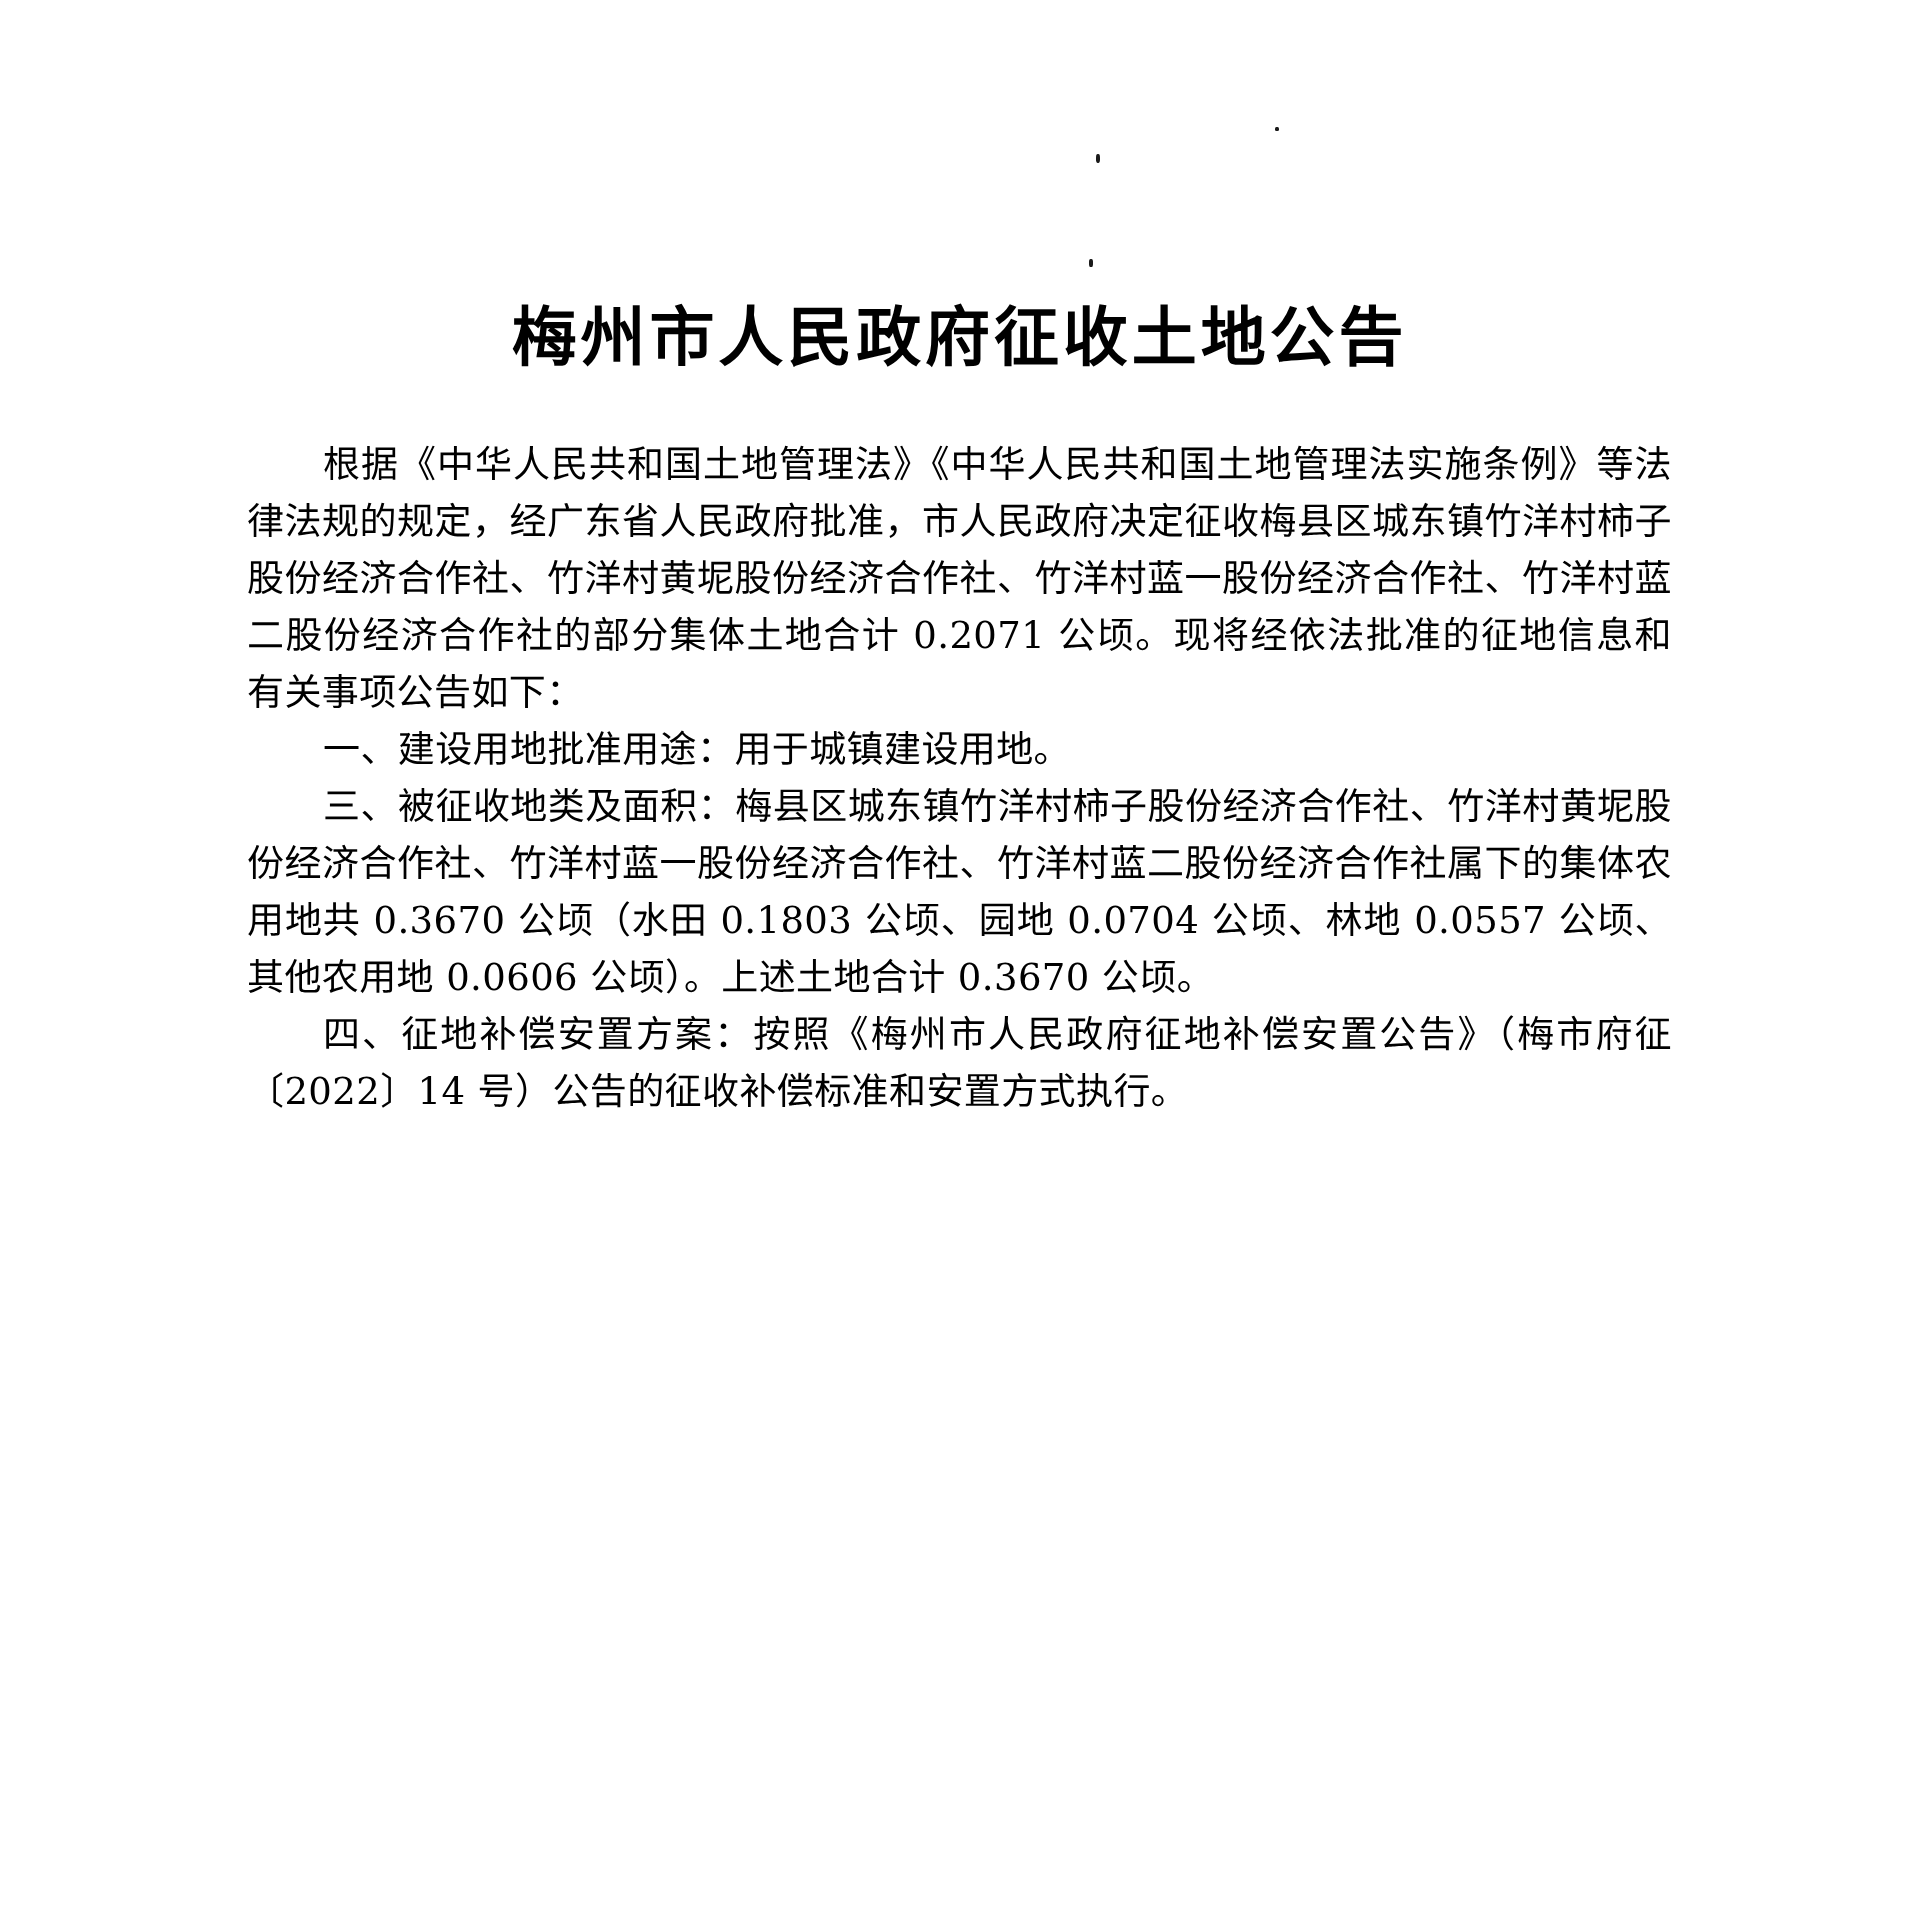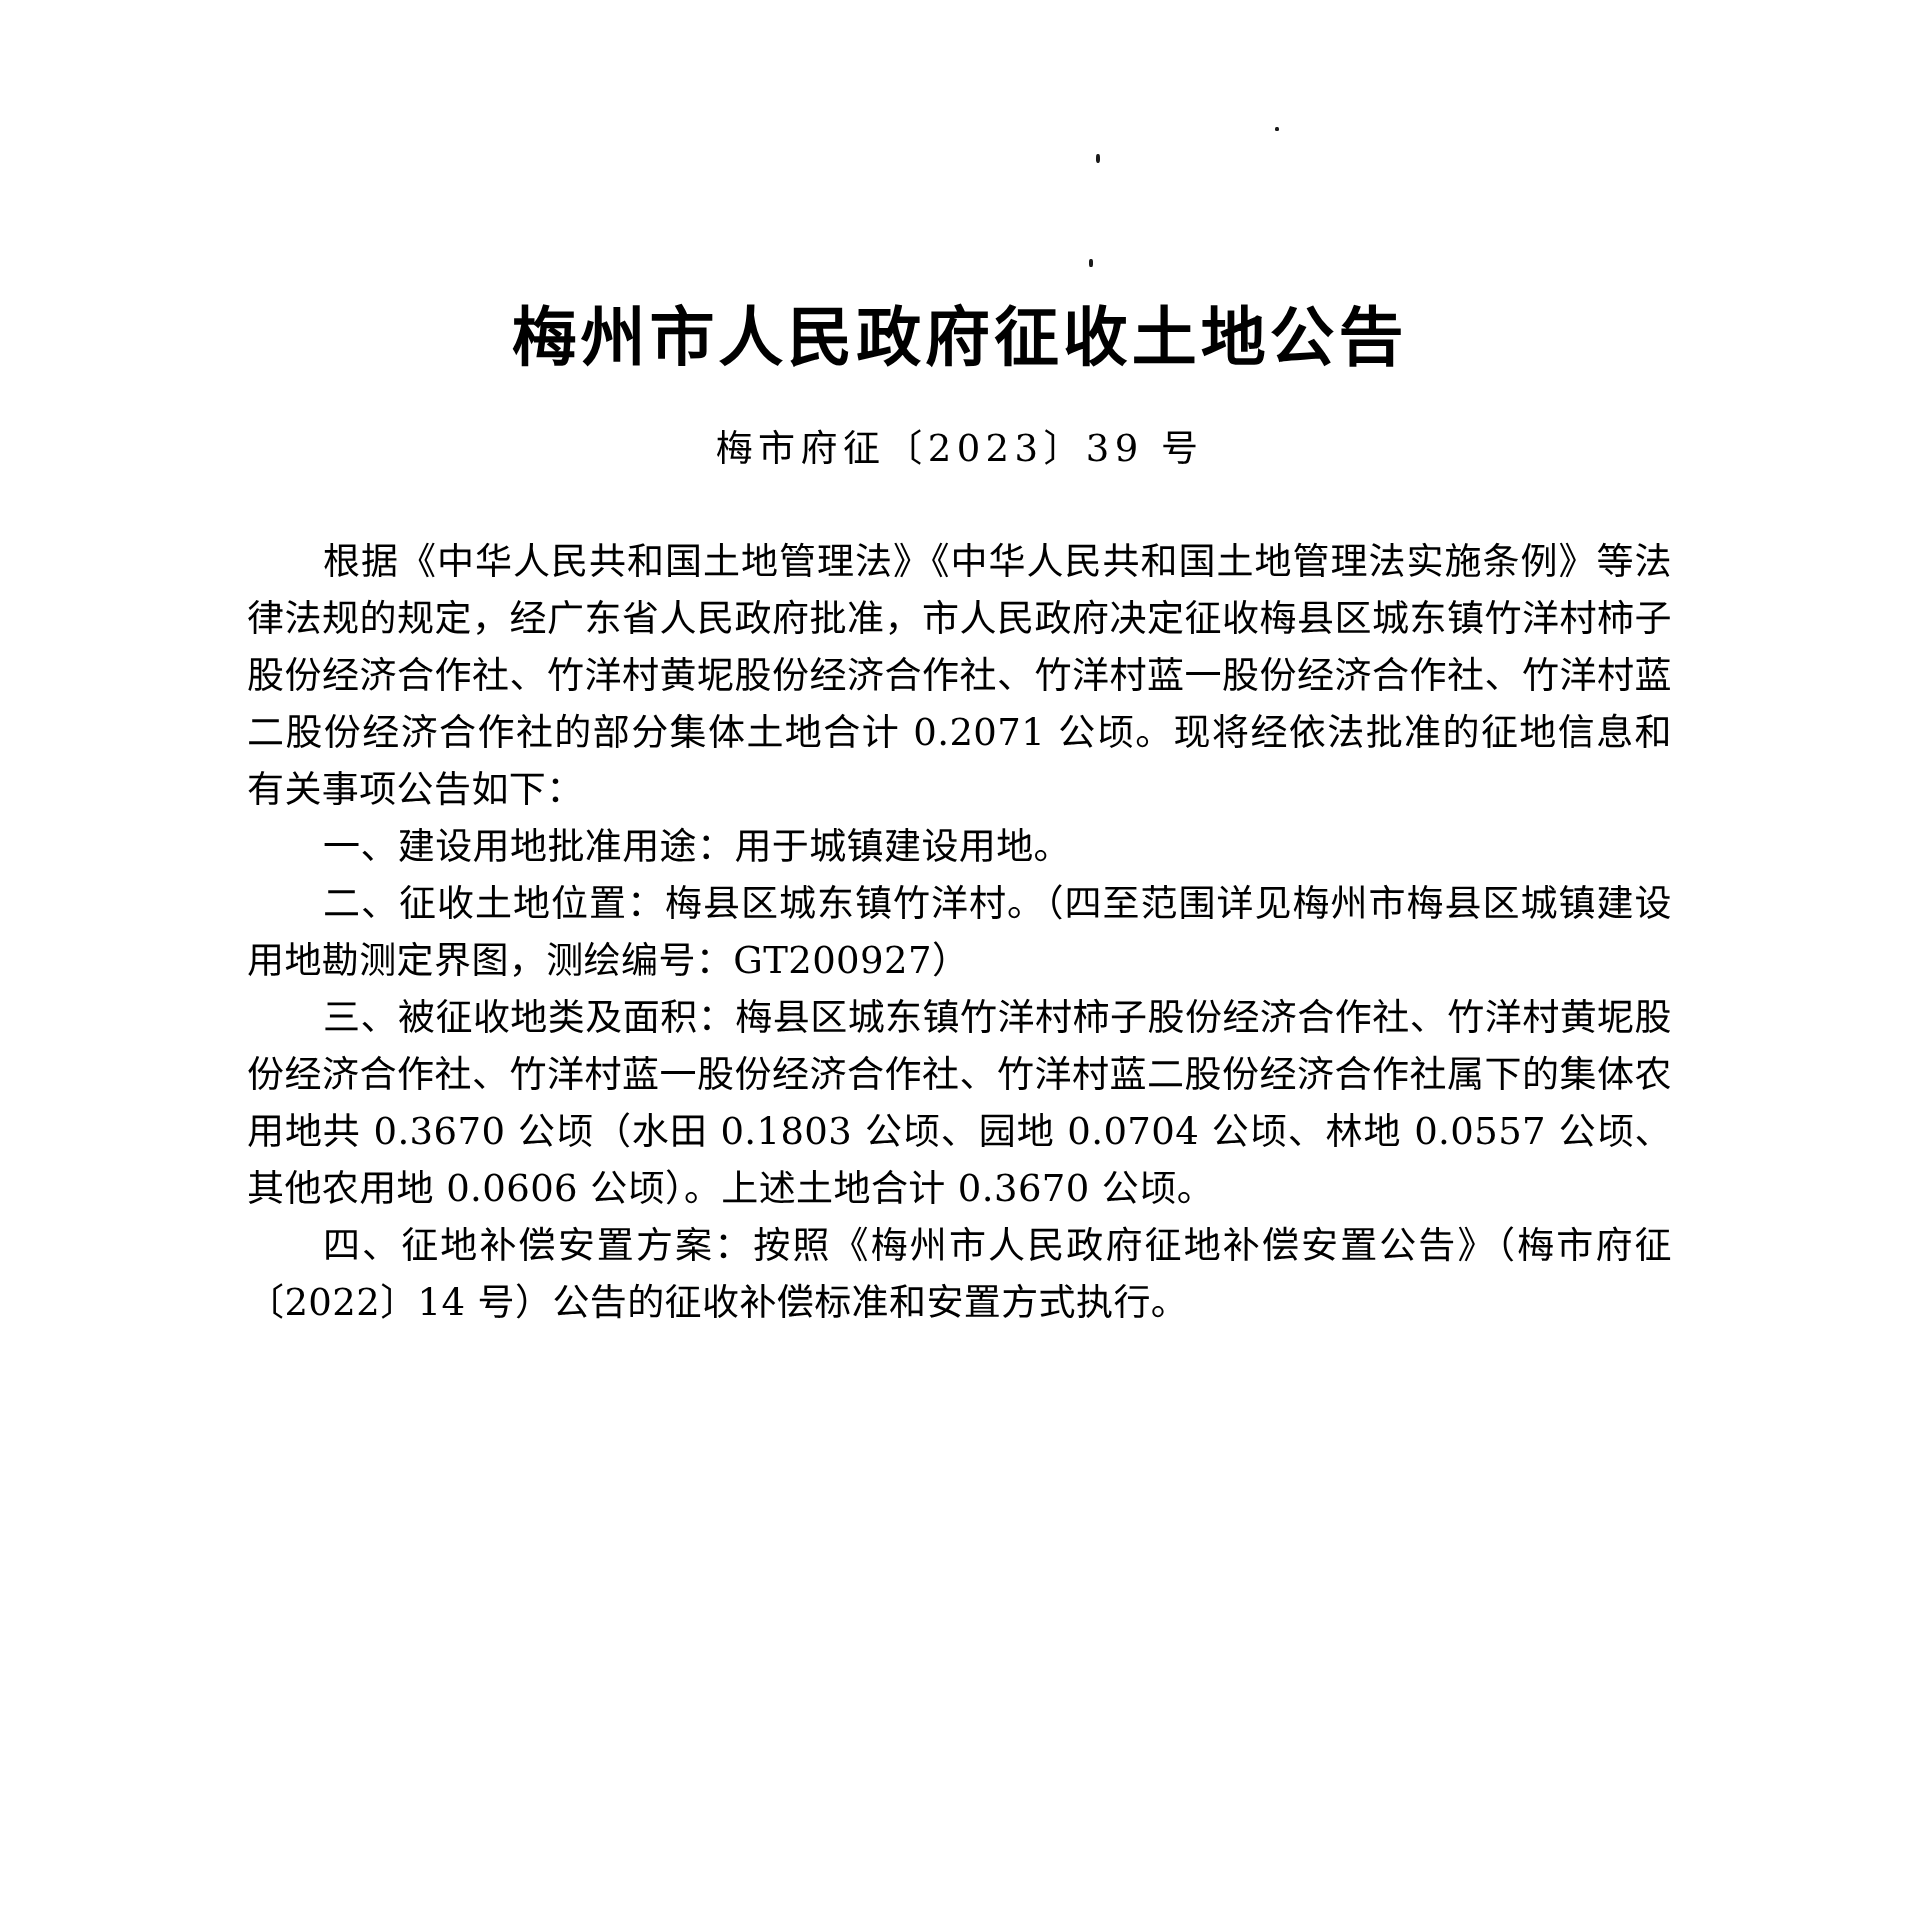--- a/index.html
+++ b/index.html
@@ -85,26 +85,24 @@
 <div class="page">
 
   <span class="speckle s1"></span>
   <span class="speckle s2"></span>
   <span class="speckle s3"></span>
 
   <div class="content">
 
     <h1 class="doc-title">梅州市人民政府征收土地公告</h1>
 
-    <div class="doc-number">梅市府征〔2023〕39 号</div>
 
     <div class="body-text">
       <p class="para">根据《中华人民共和国土地管理法》《中华人民共和国土地管理法实施条例》等法律法规的规定，经广东省人民政府批准，市人民政府决定征收梅县区城东镇竹洋村柿子股份经济合作社、竹洋村黄坭股份经济合作社、竹洋村蓝一股份经济合作社、竹洋村蓝二股份经济合作社的部分集体土地合计 0.2071 公顷。现将经依法批准的征地信息和有关事项公告如下：</p>
       <p class="para">一、建设用地批准用途：用于城镇建设用地。</p>
-      <p class="para">二、征收土地位置：梅县区城东镇竹洋村。（四至范围详见梅州市梅县区城镇建设用地勘测定界图，测绘编号：GT200927）</p>
       <p class="para">三、被征收地类及面积：梅县区城东镇竹洋村柿子股份经济合作社、竹洋村黄坭股份经济合作社、竹洋村蓝一股份经济合作社、竹洋村蓝二股份经济合作社属下的集体农用地共 0.3670 公顷（水田 0.1803 公顷、园地 0.0704 公顷、林地 0.0557 公顷、其他农用地 0.0606 公顷）。上述土地合计 0.3670 公顷。</p>
       <p class="para">四、征地补偿安置方案：按照《梅州市人民政府征地补偿安置公告》（梅市府征〔2022〕14 号）公告的征收补偿标准和安置方式执行。</p>
     </div>
 
   </div>
 
 </div>
 
 
 </body></html>

